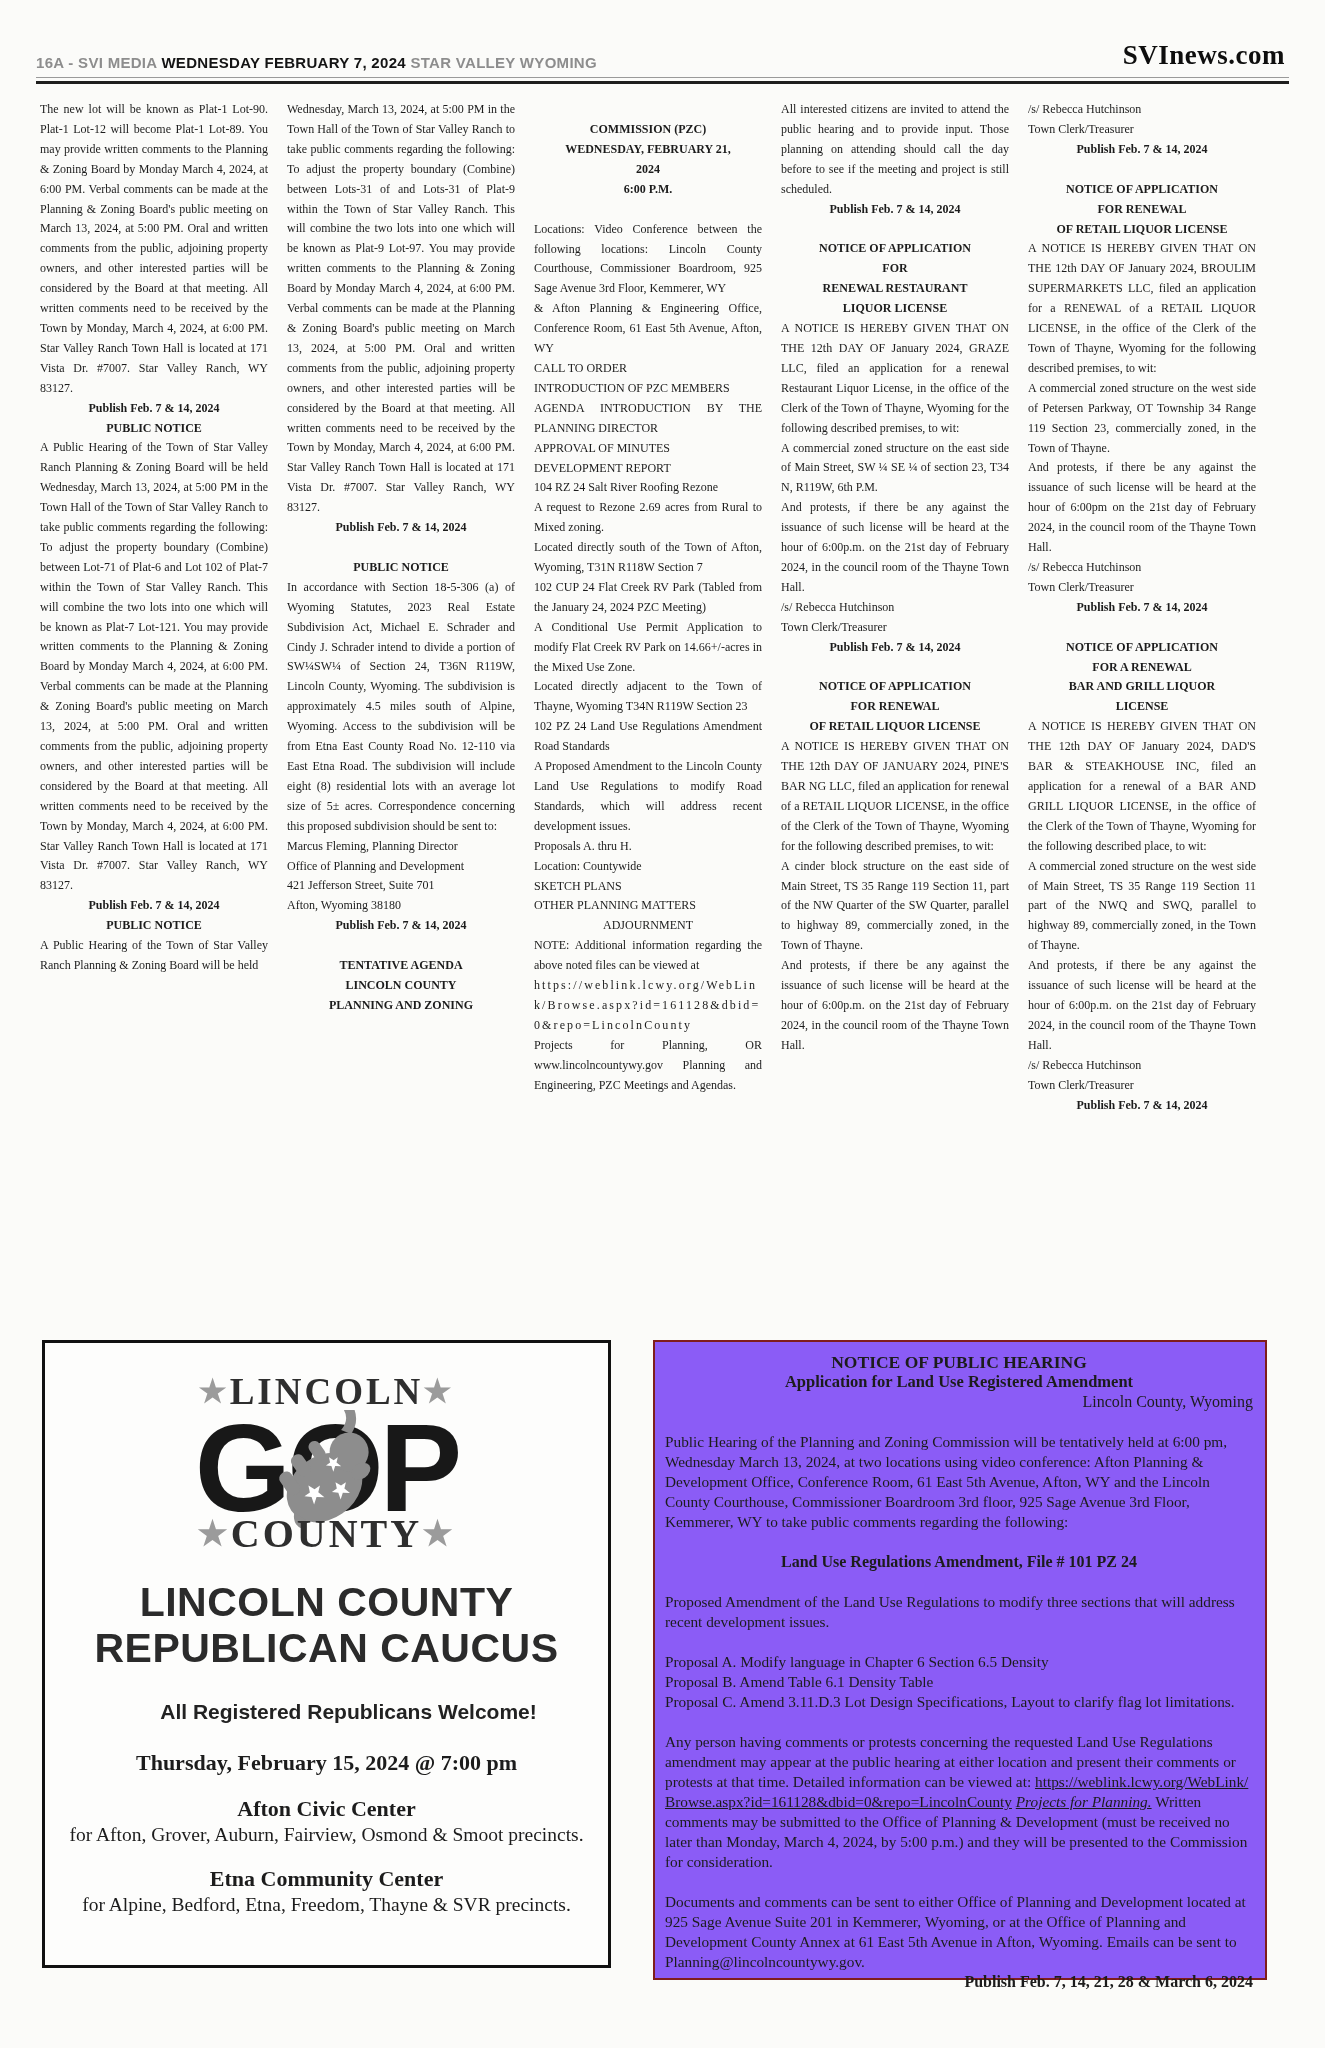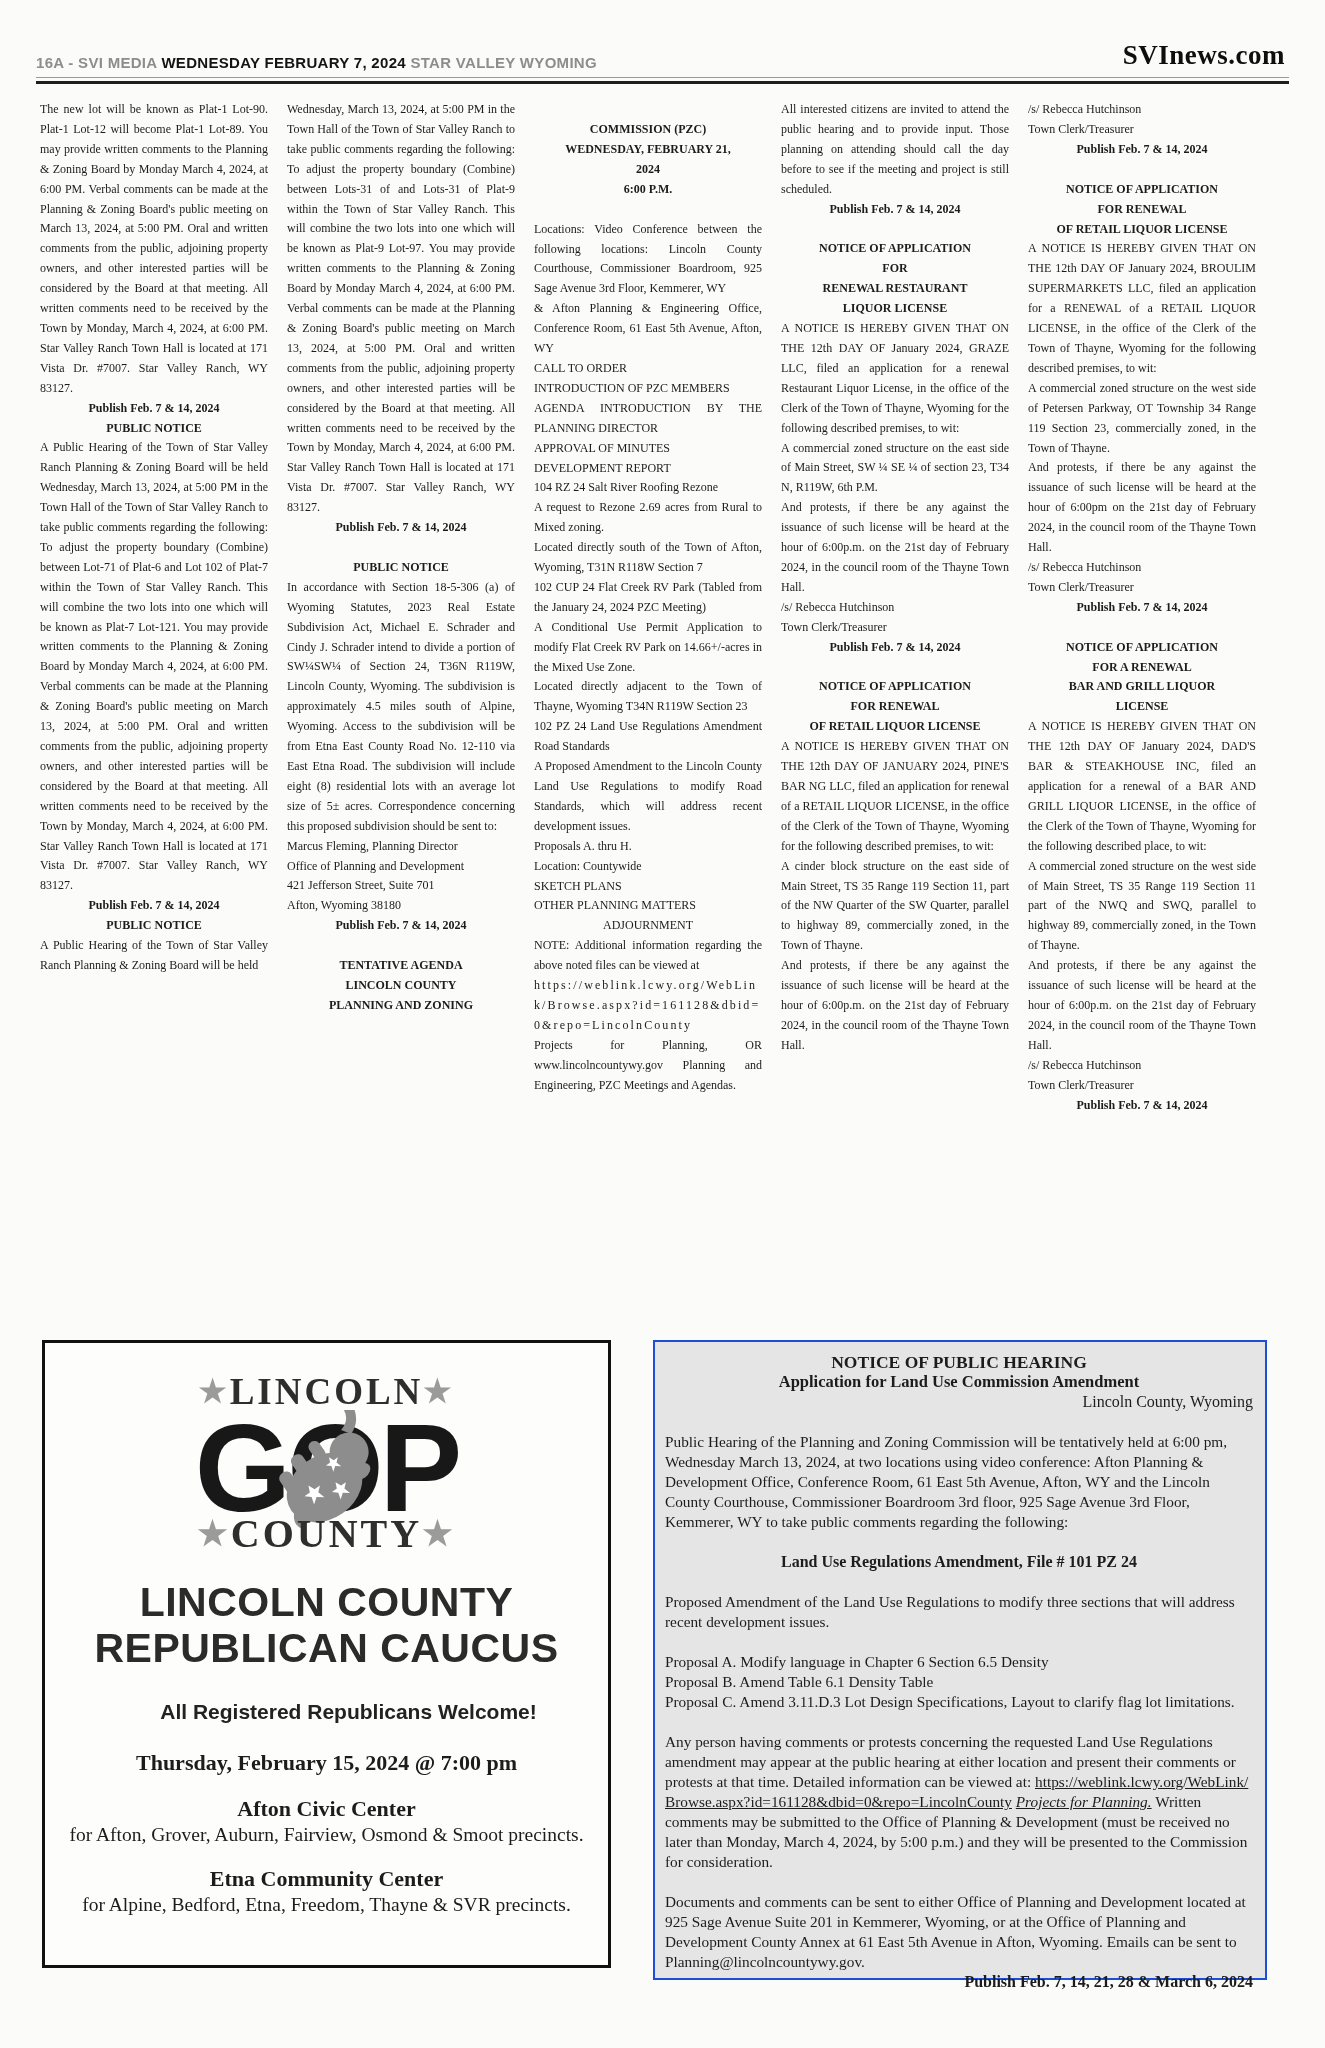--- a/index.html
+++ b/index.html
@@ -83,21 +83,21 @@
     font-size:21px;color:#222;margin-top:28px;padding-left:44px;
   }
   .gop-datetime{font-weight:700;font-size:22px;margin-top:26px;}
   .gop-venue{margin-top:20px;}
   .gop-venue-name{font-weight:700;font-size:22px;}
   .gop-venue-desc{font-size:19.5px;margin-top:2px;}
 
   
   .hearing-box{
     flex:0 0 614px;width:614px;height:640px;box-sizing:border-box;
-    border:2px solid #1d4ed8;background:#e5e5e5;
+    border:2px solid #7f1d1d;background:#8b5cf6;
     padding:10px 12px 8px 10px;
     font-size:15.3px;line-height:20px;text-align:left;
     display:flex;flex-direction:column;
   }
   .hb-title{font-weight:700;font-size:17.5px;text-align:center;}
   .hb-sub{font-weight:700;font-size:16.5px;text-align:center;}
   .hb-sub2{font-size:16px;text-align:right;}
   .hb-p{margin:20px 0 0 0;}
   .hb-file{font-weight:700;font-size:16px;text-align:center;margin-top:20px;}
   .hb-props{margin-top:20px;}
@@ -258,21 +258,21 @@
         <div class="gop-venue-desc">for Afton, Grover, Auburn, Fairview, Osmond &amp; Smoot precincts.</div>
       </div>
       <div class="gop-venue">
         <div class="gop-venue-name">Etna Community Center</div>
         <div class="gop-venue-desc">for Alpine, Bedford, Etna, Freedom, Thayne &amp; SVR precincts.</div>
       </div>
     </div>
 
     <div class="hearing-box">
       <div class="hb-title">NOTICE OF PUBLIC HEARING</div>
-      <div class="hb-sub">Application for Land Use Commission Amendment</div>
+      <div class="hb-sub">Application for Land Use Registered Amendment</div>
       <div class="hb-sub2">Lincoln County, Wyoming</div>
       <p class="hb-p">Public Hearing of the Planning and Zoning Commission will be tentatively held at 6:00 pm, Wednesday March 13, 2024, at two locations using video conference:  Afton Planning &amp; Development Office, Conference Room, 61 East 5th Avenue, Afton, WY and the Lincoln County Courthouse, Commissioner Boardroom 3rd floor, 925 Sage Avenue 3rd Floor, Kemmerer, WY to take public comments regarding the following:</p>
       <div class="hb-file">Land Use Regulations Amendment, File # 101 PZ 24</div>
       <p class="hb-p">Proposed Amendment of the Land Use Regulations to modify three sections that will address recent development issues.</p>
       <div class="hb-props">
         <div>Proposal A. Modify language in Chapter 6 Section 6.5 Density</div>
         <div>Proposal B. Amend Table 6.1 Density Table</div>
         <div>Proposal C. Amend 3.11.D.3 Lot Design Specifications, Layout to clarify flag lot limitations.</div>
       </div>
       <p class="hb-p">

